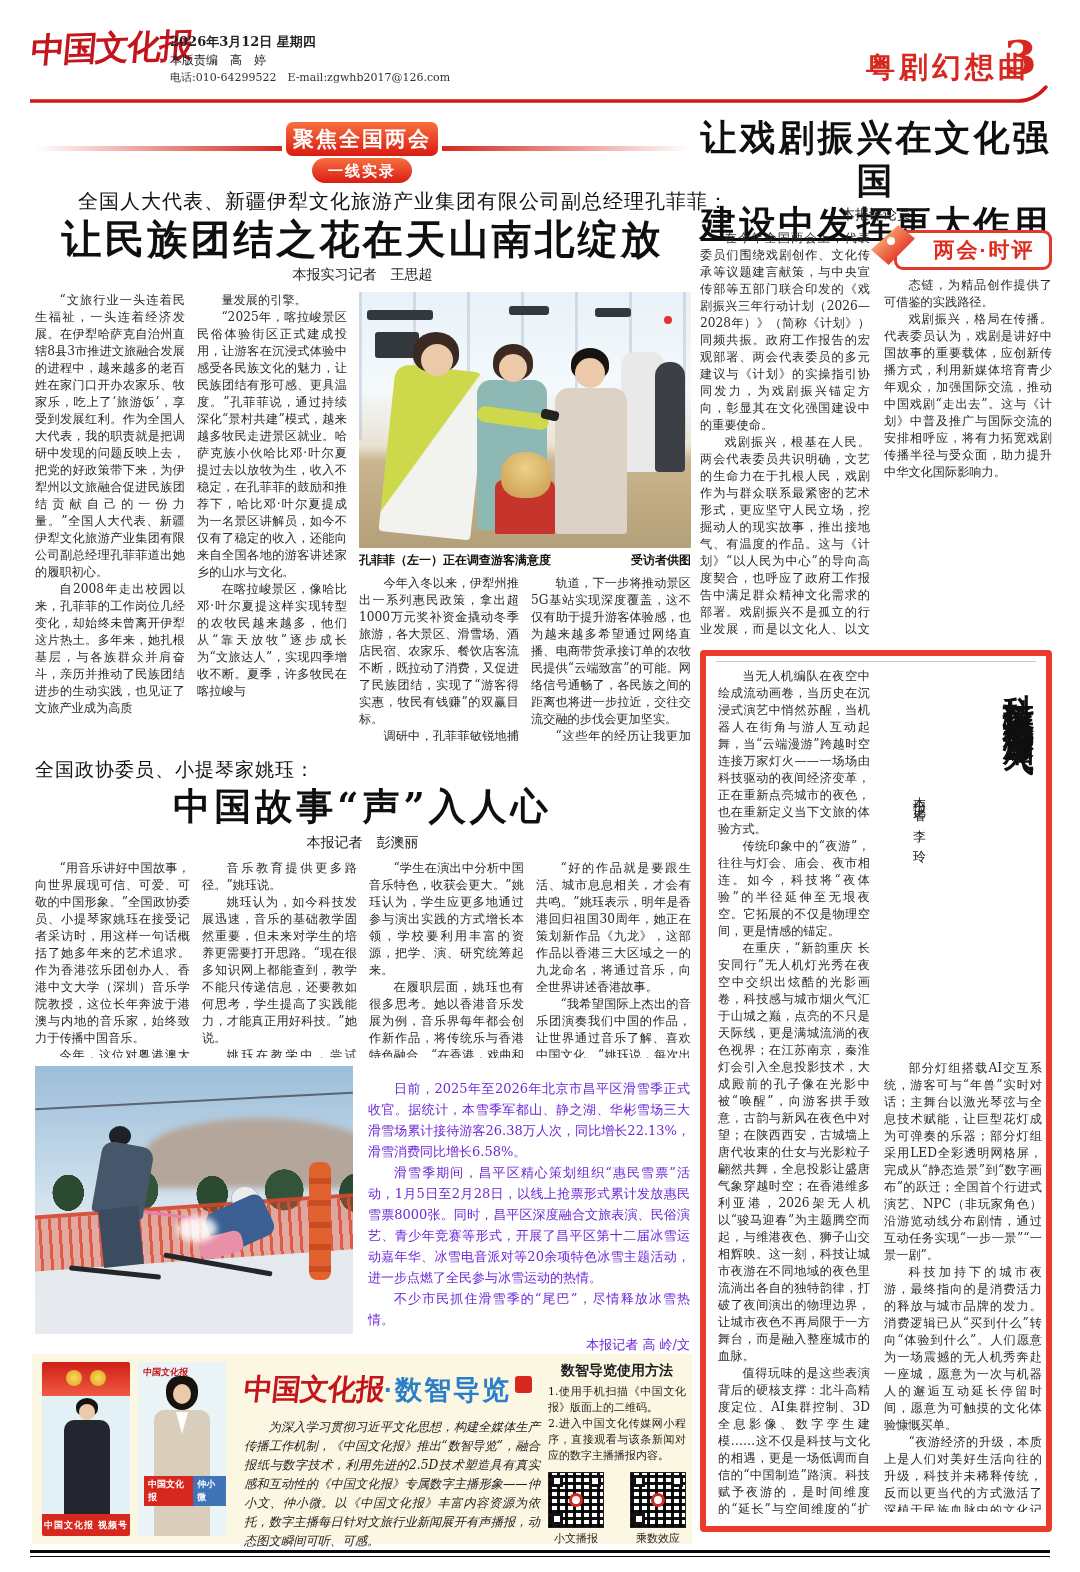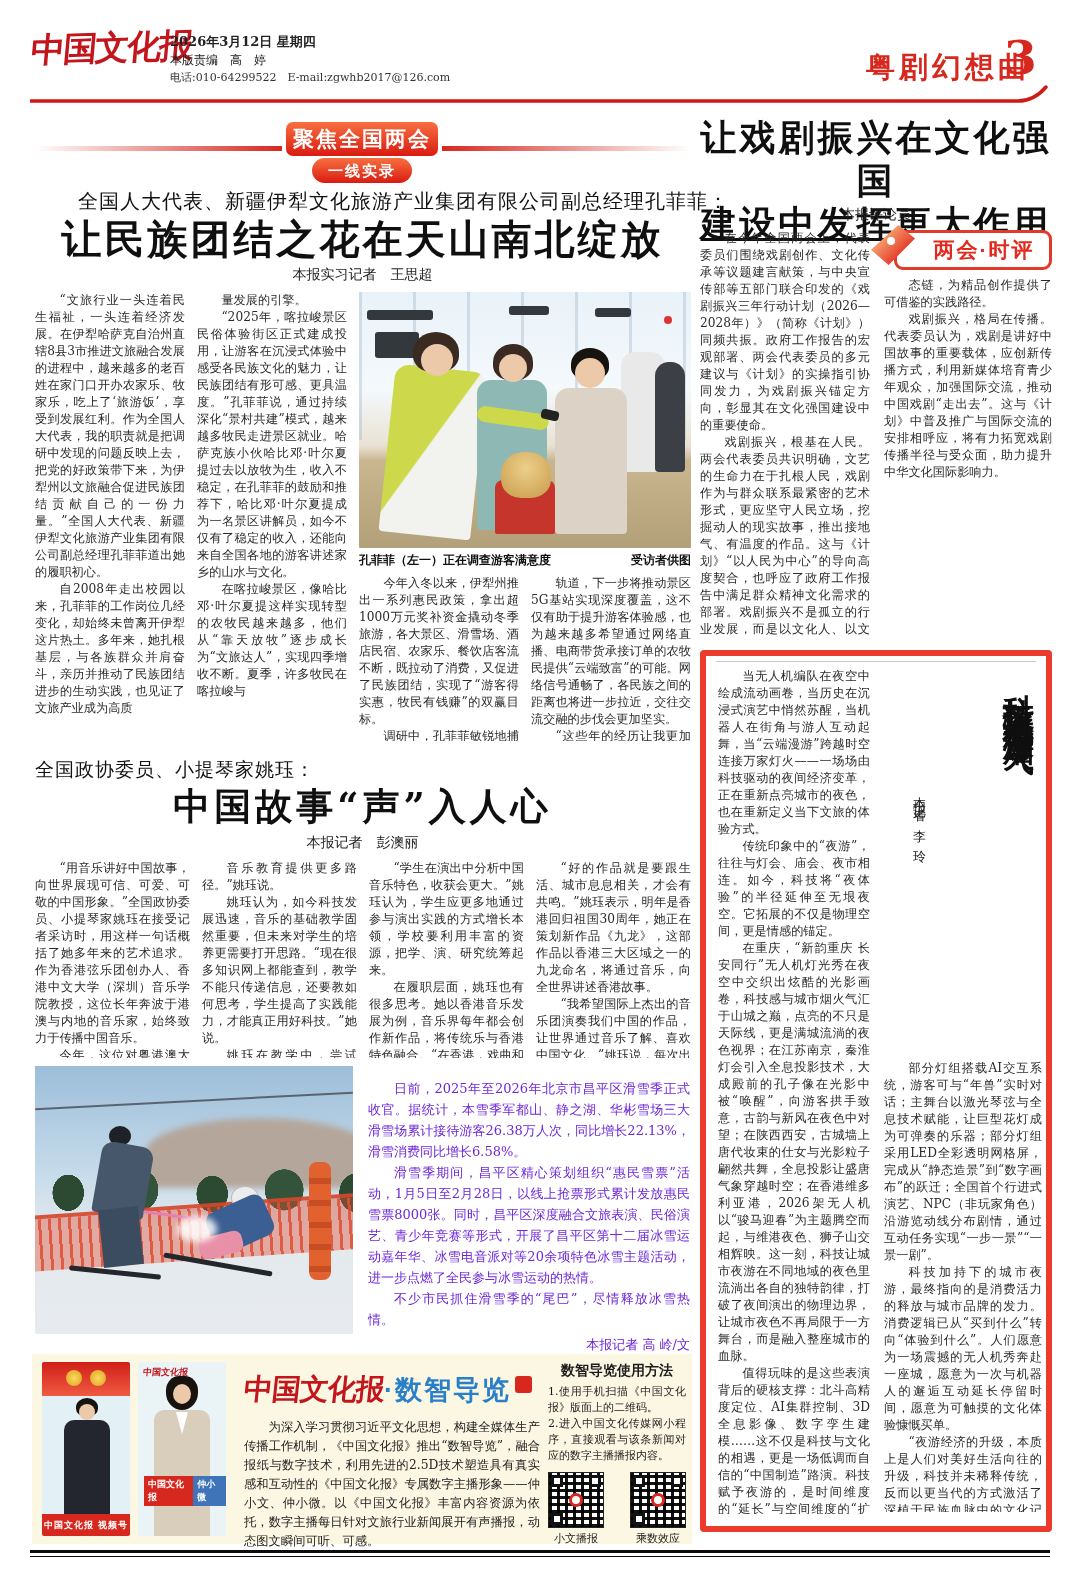--- a/index.html
+++ b/index.html
@@ -82,21 +82,21 @@
   .band-bot{position:absolute;bottom:0;left:0;right:0;height:22px;background:#d6281e;color:#fff;
             font-size:9px;line-height:22px;text-align:center;font-weight:bold;letter-spacing:1px;}
   .suit{position:absolute;border-radius:10px 10px 0 0;}
   .tag-row{position:absolute;bottom:30px;left:6px;display:flex;font-size:9px;font-weight:bold;color:#fff;}
   .tag-red{background:#d6281e;padding:2px 4px;}
   .tag-blue{background:#3f74b8;padding:2px 4px;}
   .ad-logo{font-size:29px;font-weight:900;color:#c2151c;transform:skewX(-6deg);display:inline-block;letter-spacing:-1px;}
   .ad-suffix{font-size:27px;font-weight:900;color:#2a7fc9;font-family:"Liberation Sans",sans-serif;letter-spacing:2px;}
   .seal{display:inline-block;width:17px;height:17px;background:#d6281e;border-radius:3px;vertical-align:6px;margin-left:4px;}
   .ad-body{position:absolute;left:212px;top:64px;width:296px;font-size:12.3px;line-height:19px;
-           text-align:justify;text-indent:2em;color:#222;}
+           text-align:justify;text-indent:2em;color:#222;font-style:italic;}
   .howto{position:absolute;left:516px;top:8px;width:138px;}
   .howto h4{margin:0 0 4px;font-size:14px;text-align:center;font-weight:900;}
   .howto .step{font-size:11px;line-height:16px;text-align:justify;margin:0;}
   .qr-row{display:flex;justify-content:space-between;margin-top:8px;}
   .qr{width:54px;height:54px;background:#fff;border:1px solid #222;position:relative;
       background-image:repeating-linear-gradient(0deg,#111 0 3px,transparent 3px 7px),
                        repeating-linear-gradient(90deg,#111 0 3px,transparent 3px 8px);
       background-blend-mode:multiply;}
   .qr i{position:absolute;width:12px;height:12px;border:3px solid #111;background:#fff;box-sizing:border-box;}
   .qr i.tl{left:2px;top:2px;} .qr i.tr{right:2px;top:2px;} .qr i.bl{left:2px;bottom:2px;}

